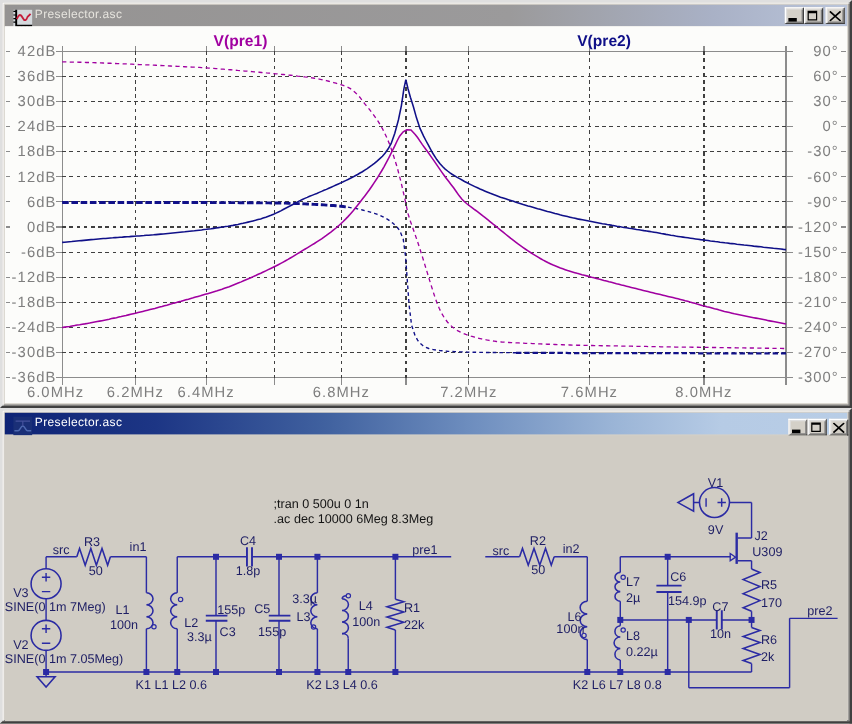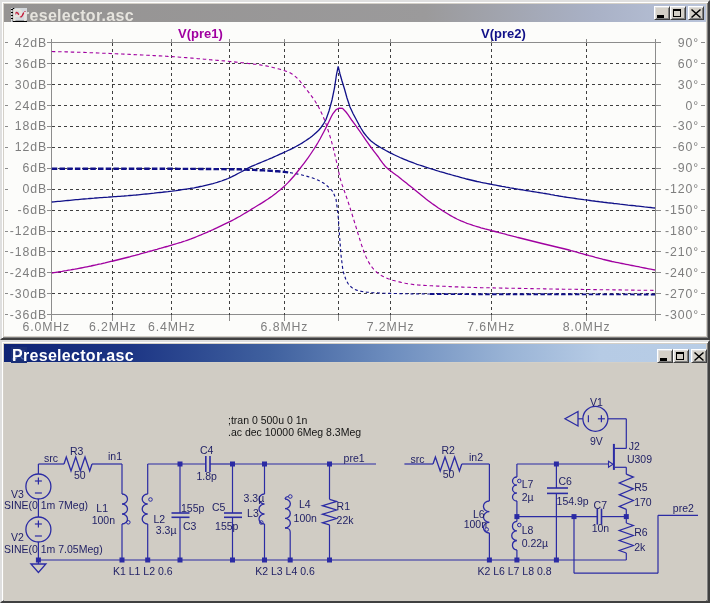--- a/index.html
+++ b/index.html
@@ -1,17 +1,17 @@
 <!DOCTYPE html>
 <html><head><meta charset="utf-8"><style>
 * {margin:0;padding:0;box-sizing:border-box}
 body {width:710px;height:603px;position:relative;overflow:hidden;background:#d4d0c8;font-family:"Liberation Sans",sans-serif}
 .win {position:absolute;left:0;width:710px;background:#d4d0c8;border:2px solid;border-color:#dfdfdf #404040 #404040 #dfdfdf;box-shadow:inset 1px 1px 0 #fff, inset -1px -1px 0 #808080}
 .tb {position:absolute;left:2px;top:2px;width:702px;height:18px}
-.tb-text {position:absolute;left:8px;top:2.5px;font-size:16px;font-weight:bold;letter-spacing:0.3px}
+.tb-text {position:absolute;left:25px;top:2.5px;font-size:10px;font-weight:normal;letter-spacing:0.3px}
 .btn {position:absolute;width:16px;height:14px;background:#d4d0c8;border:1px solid;border-color:#fff #404040 #404040 #fff;box-shadow:inset 1px 1px 0 #dfdfdf, inset -1px -1px 0 #808080}
 </style></head>
 <body>
 <div class="win" style="top:0;height:340px">
   <div class="tb" style="background:linear-gradient(90deg,#959392,#9b9a9b 60%,#a9b1c6 84%,#b9c4da)">
     <svg style="position:absolute;left:7px;top:4px" width="16" height="16" viewBox="0 0 16 16">
 <rect width="16" height="16" fill="#d4d8dc"></rect>
 <path d="M2.5,0 L2.5,13.5 L16,13.5" stroke="#000" stroke-width="1.6" fill="none"></path>
 <g stroke="#000" stroke-width="1">
           <line x1="0" y1="1.5" x2="2.5" y2="1.5"></line>

